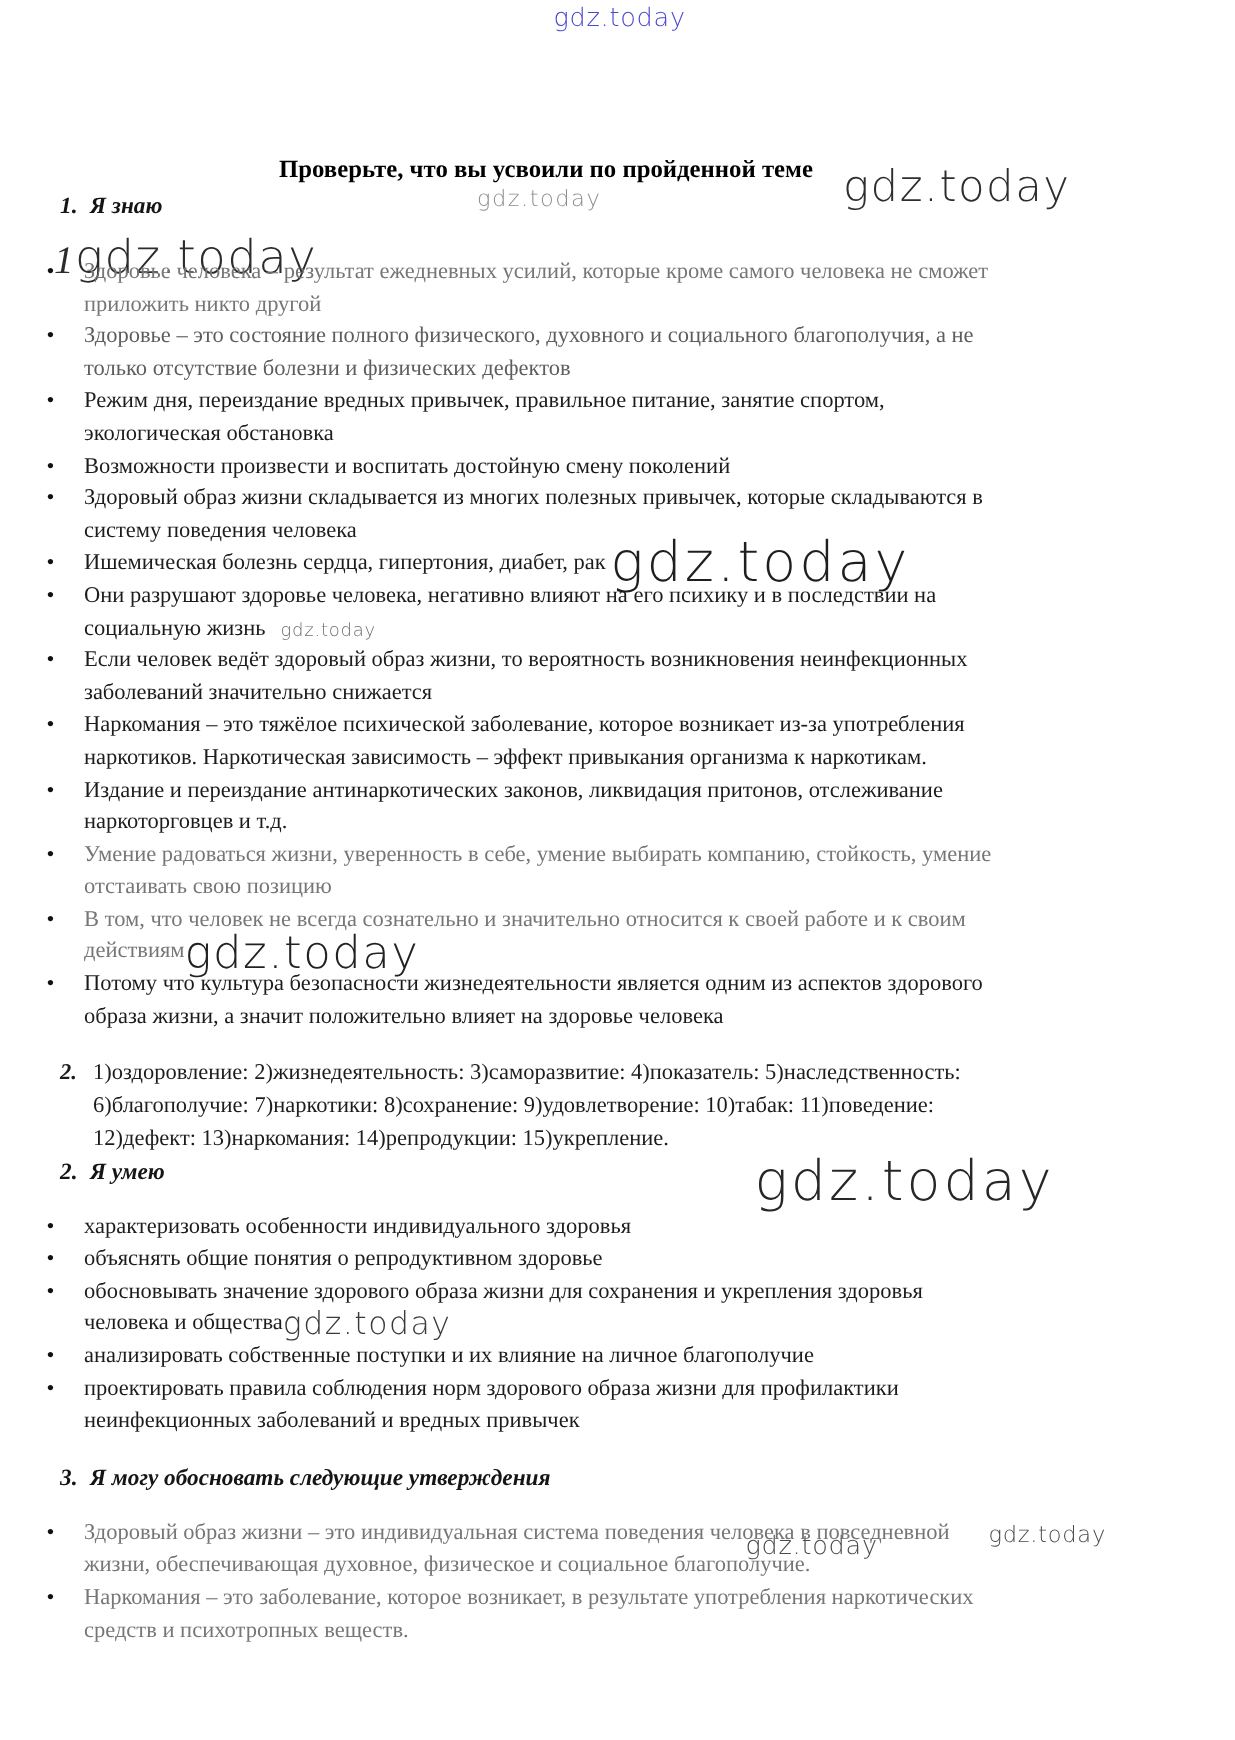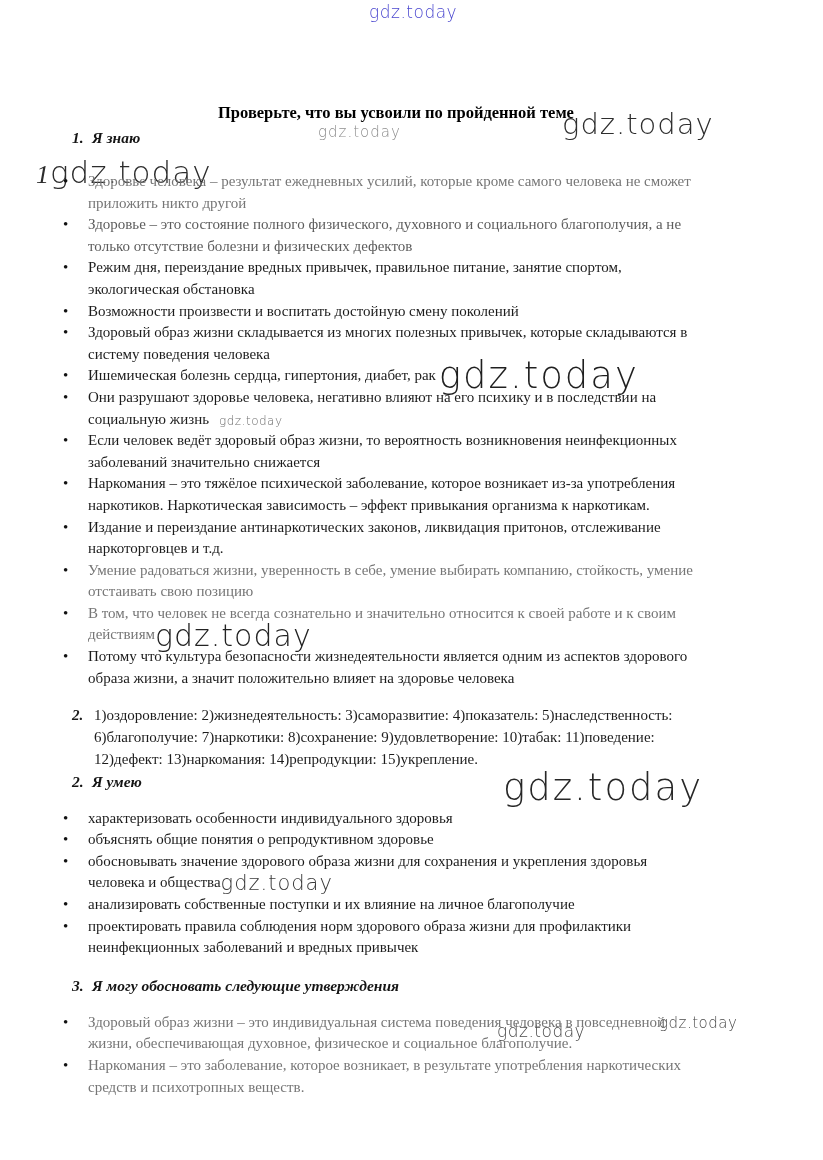--- a/index.html
+++ b/index.html
@@ -4,21 +4,20 @@
 <style>
   html, body { margin: 0; padding: 0; background: #ffffff; }
   .page {
     position: relative;
     width: 763px;
     height: 1160px;
     background: #ffffff;
     font-family: "Liberation Serif", serif;
     color: #1c1c1c;
     overflow: hidden;
-    padding-left: 32px;
   }
   .content {
     padding: 103px 75px 0 40px;
     box-sizing: border-box;
   }
   .doc-title {
     text-align: center;
     font-weight: bold;
     font-size: 16.5px;
     line-height: 20px;

